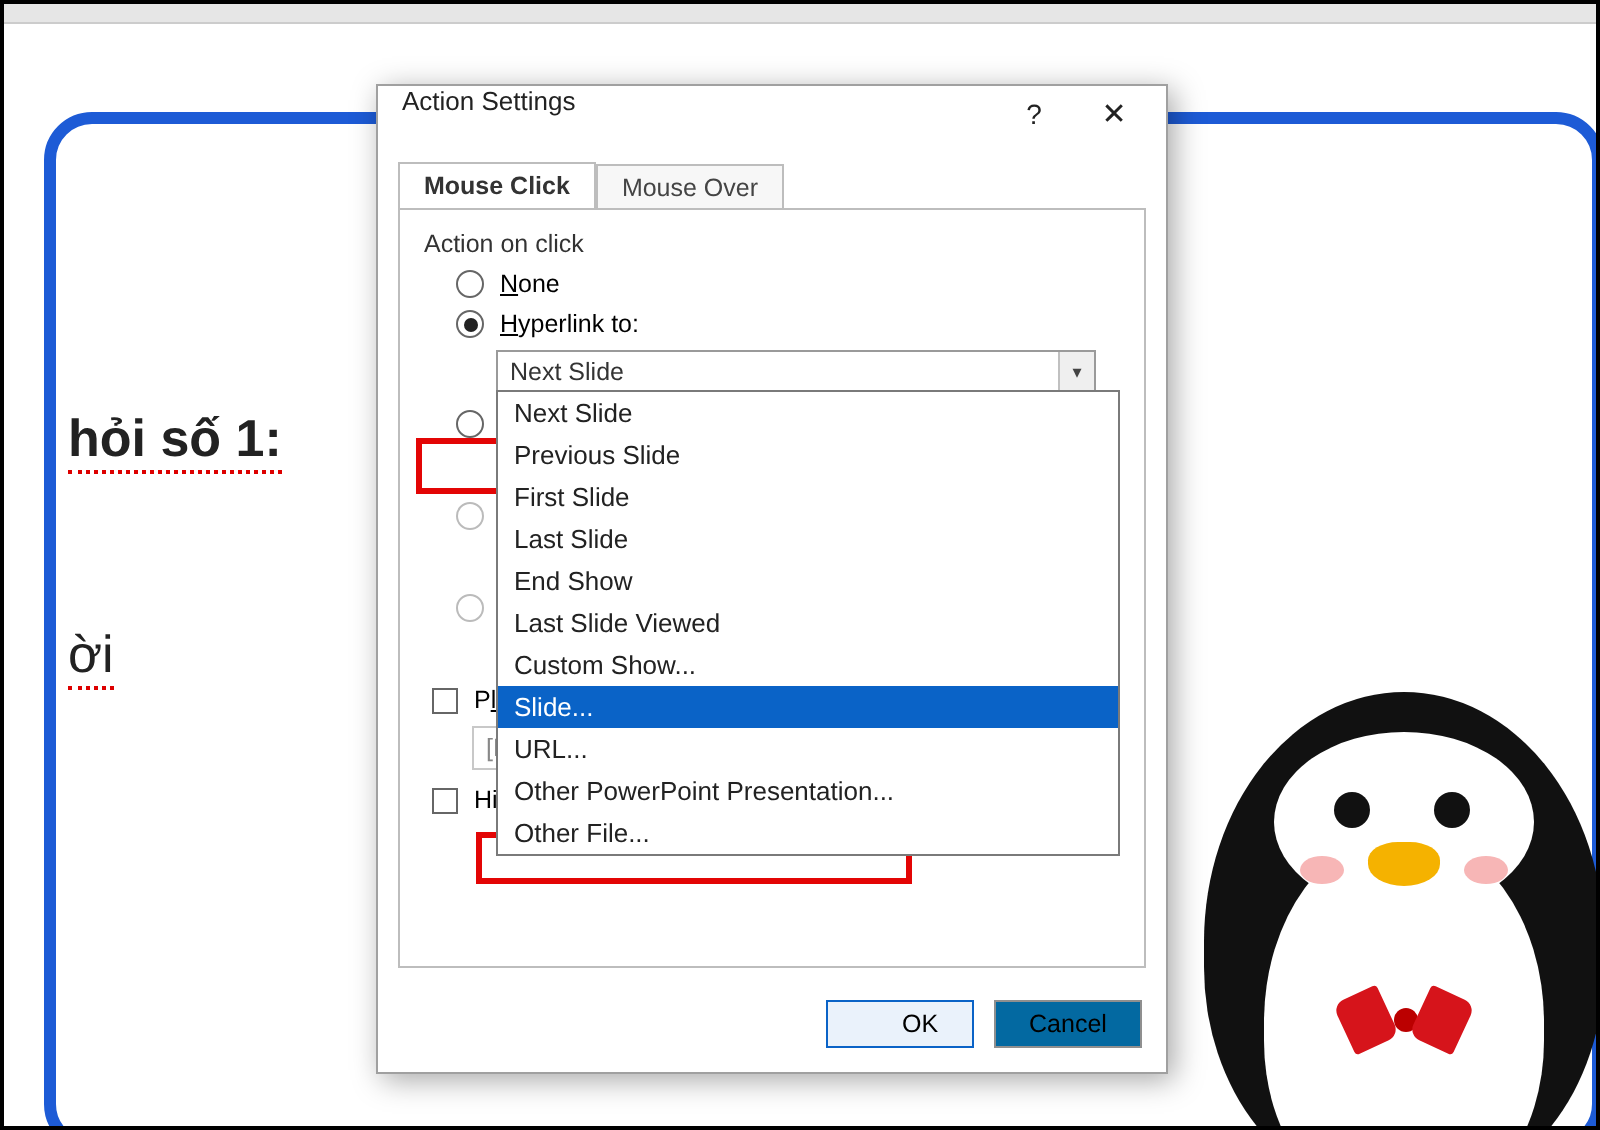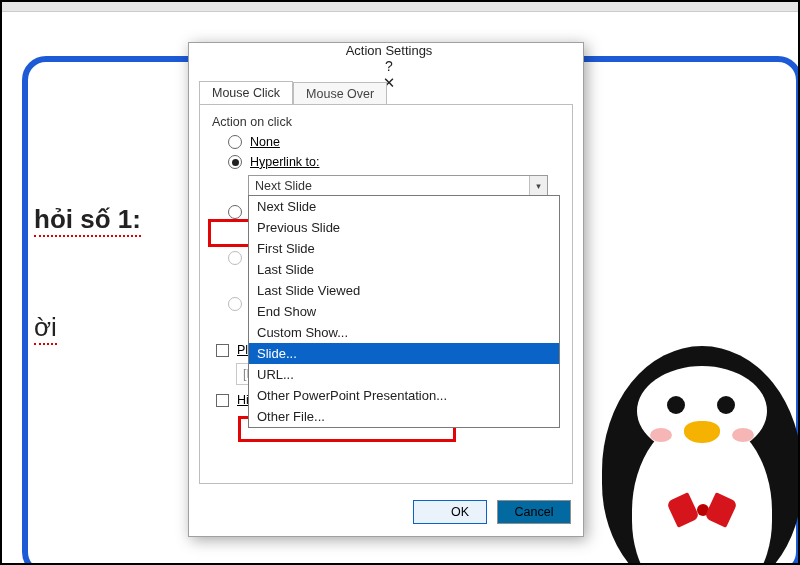--- a/index.html
+++ b/index.html
@@ -127,24 +127,22 @@
     position: absolute;
     left: 186px;
     top: 40px;
     width: 396px;
     background: #fff;
     border: 1px solid #a0a0a0;
     box-shadow: 3px 3px 14px rgba(0,0,0,0.35);
   }
   .titlebar {
     display: flex;
-    align-items: center;
     height: 32px;
     padding: 0 6px 0 12px;
-    flex-direction: column;
   }
   .title { flex: 1; font-size: 13px; color: #222; }
   .title-btn {
     width: 40px; height: 28px;
     display: flex; align-items: center; justify-content: center;
     font-size: 14px; color: #222;
   }
   .title-btn.close { font-size: 15px; }
   .tabs {
     display: flex;
@@ -153,38 +151,37 @@
   .tab {
     padding: 4px 12px;
     border: 1px solid #bdbdbd;
     border-bottom: none;
     background: #fff;
     font-size: 12.5px;
     color: #333;
     position: relative;
   }
   .tab.inactive { background: #f7f7f7; color: #444; top: 1px; }
-  .tab.active { z-index: 2; }
+  .tab.active { z-index: 2; font-weight: bold; }
   .tab-panel {
     margin: 0 10px 10px 10px;
     border: 1px solid #bdbdbd;
     border-top: 1px solid #bdbdbd;
     padding: 8px 10px 10px 10px;
     position: relative;
     min-height: 380px;
   }
   .group-label {
     font-size: 12.5px; color: #333; margin: 2px 0 6px 2px;
   }
   .radio-row {
     display: flex; align-items: center;
     margin: 4px 0 6px 18px;
     gap: 8px;
     font-size: 12.5px;
-    text-decoration: underline;
   }
   .radio {
     width: 14px; height: 14px; border: 1px solid #666; border-radius: 50%;
     display: inline-flex; align-items: center; justify-content: center;
     background: #fff;
   }
   .radio.sel::after { content:""; width:7px;height:7px;background:#222;border-radius:50%;}
   .radio.dis { border-color:#bbb; }
   .check {
     width: 13px; height: 13px; border: 1px solid #666; background: #fff; display:inline-block;
@@ -349,22 +346,22 @@
     <div class="radio-row" style="margin-left:6px">
       <span class="check"></span>
       <span>Hi<span class="ul">g</span>hlight click</span>
     </div>
 
     <div class="dropdown">
       <div class="opt">Next Slide</div>
       <div class="opt">Previous Slide</div>
       <div class="opt">First Slide</div>
       <div class="opt">Last Slide</div>
+      <div class="opt">End Show</div>
       <div class="opt">Last Slide Viewed</div>
-      <div class="opt">End Show</div>
       <div class="opt">Custom Show...</div>
       <div class="opt sel">Slide...</div>
       <div class="opt">URL...</div>
       <div class="opt">Other PowerPoint Presentation...</div>
       <div class="opt">Other File...</div>
     </div>
   </div>
 
   <div class="dlg-buttons">
     <div class="btn primary">OK</div>

